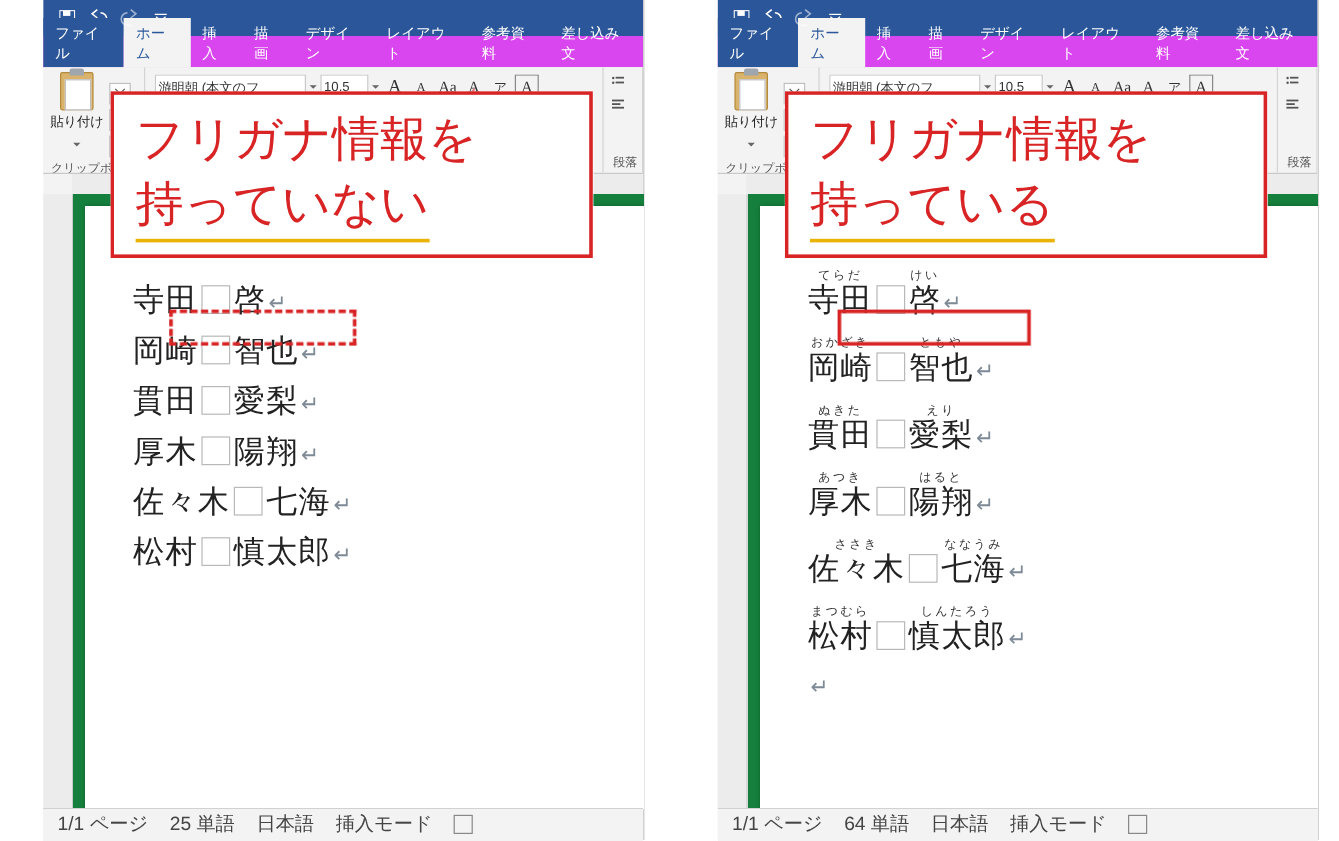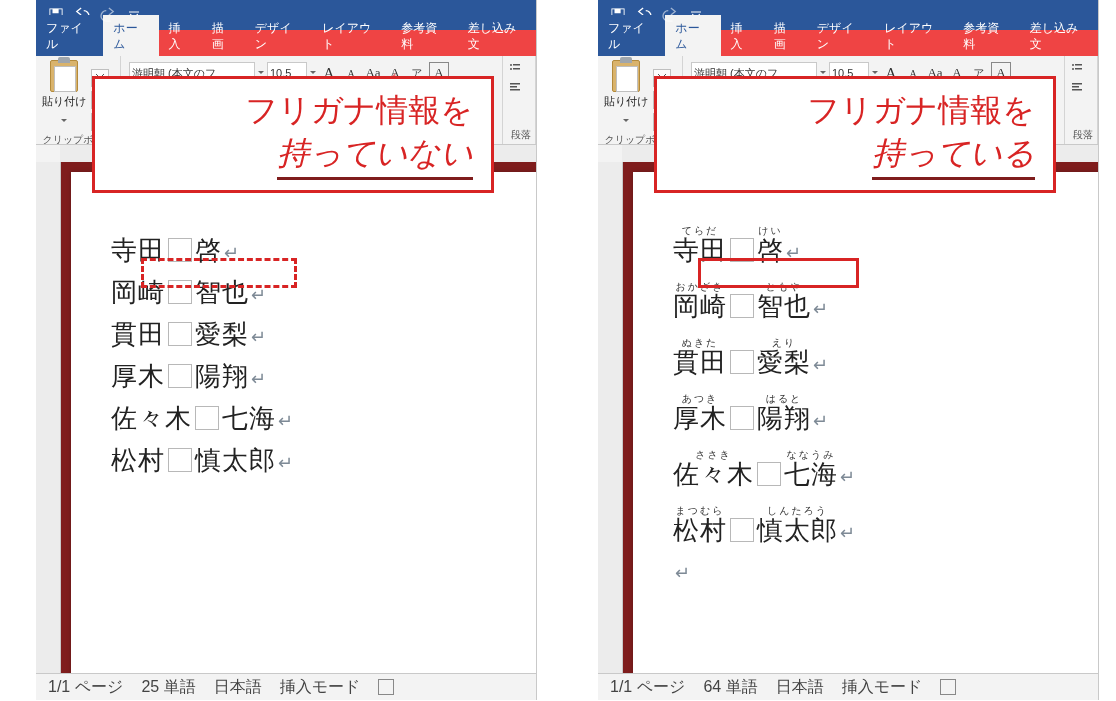--- a/index.html
+++ b/index.html
@@ -7,21 +7,21 @@
   .pane{position:absolute;top:0;width:500px;height:700px;background:#f3f3f3;border-right:1px solid #c9c9c9;overflow:hidden;}
   .pane.left{left:36px;}
   .pane.right{left:598px;}
 
   
   .titlebar{height:30px;background:#2b579a;display:flex;align-items:center;gap:6px;padding-left:10px;}
   .qat-btn{width:20px;height:20px;display:inline-flex;align-items:center;justify-content:center;color:#fff;}
   .qat-svg{width:14px;height:14px;display:block;}
 
   
-  .tabs{height:26px;background:#ef4444;display:flex;align-items:flex-end;}
+  .tabs{height:26px;background:#d946ef;display:flex;align-items:flex-end;}
   .tab{padding:5px 10px 4px;color:#fff;font-size:12px;line-height:16px;}
   .tab.file{background:#2b579a;}
   .tab.active{background:#f3f3f3;color:#2b579a;}
 
   
   .ribbon{height:88px;background:#f3f3f3;border-bottom:1px solid #c9c9c9;display:flex;align-items:stretch;overflow:hidden;position:relative;}
   .rib-group{border-right:1px solid #d4d4d4;display:flex;flex-direction:column;justify-content:space-between;padding:4px 6px 2px;}
   .rib-group .label{font-size:10px;color:#555;text-align:center;margin-top:2px;}
   .clipboard-inner{display:flex;align-items:flex-end;gap:4px;}
   .paste-btn{display:flex;flex-direction:column;align-items:center;gap:2px;}
@@ -43,42 +43,42 @@
   .fb .u{text-decoration:underline;}
   .dd{width:8px;height:20px;display:inline-flex;align-items:center;justify-content:center;}
   .dd svg{width:6px;height:4px;}
 
   .para-slice{width:28px;padding:4px 0 2px 4px;display:flex;flex-direction:column;justify-content:space-between;}
 
   
   .ruler-h{height:18px;background:#ececec;border-bottom:1px solid #c9c9c9;margin-left:24px;}
   .docwrap{position:absolute;left:0;right:0;top:162px;bottom:26px;display:flex;}
   .ruler-v{width:24px;background:#ececec;border-right:1px solid #c9c9c9;}
-  .docscroll{flex:1;overflow:auto;background:#7f1d1d;}
+  .docscroll{flex:1;overflow:auto;background:#15803d;}
   .page{background:#fff;margin:10px 0 10px 10px;width:420px;min-height:470px;box-shadow:0 0 4px rgba(0,0,0,.25);padding:30px 20px 20px 40px;position:relative;}
 
   .corner{position:absolute;top:10px;left:22px;width:14px;height:14px;}
   .corner::before{content:"";position:absolute;left:0;top:0;width:10px;border-top:1px solid #a0a0a0;}
   .corner::after{content:"";position:absolute;left:0;top:0;height:10px;border-left:1px solid #a0a0a0;}
 
   .lines{font-family:"Yu Mincho","MS Mincho",serif;font-size:26px;color:#222;}
   .line{display:flex;align-items:flex-end;margin:10px 0 18px;}
   .seg{display:inline-flex;flex-direction:column;align-items:center;line-height:1;}
   .seg .ruby{font-size:10px;color:#333;height:12px;letter-spacing:2px;white-space:nowrap;}
   .seg .base{letter-spacing:1px;}
   .spacer{display:inline-block;width:22px;height:22px;border:1px solid #b8b8b8;margin:0 3px;position:relative;top:-2px;}
   .ret{color:#7e8a96;font-size:18px;margin-left:2px;font-family:sans-serif;}
   .no-ruby .line{margin:8px 0 16px;}
 
   
   .status{position:absolute;left:0;right:0;bottom:0;height:26px;background:#f3f3f3;border-top:1px solid #c9c9c9;display:flex;align-items:center;gap:18px;padding:0 12px;font-size:16px;color:#444;}
 
   
-  .anno{position:absolute;border:3px solid #d82424;background:#fff;padding:10px 18px;color:#d82424;font-size:32px;line-height:1.35;text-align:right;font-family:"Yu Gothic","Meiryo",sans-serif;}
-  .anno .u{border-bottom:3px solid #7f1d1d;display:inline-block;padding-bottom:2px;font-style:italic;}
+  .anno{position:absolute;border:3px solid #d82424;background:#fff;padding:10px 18px;color:#d82424;font-size:40px;line-height:1.35;text-align:left;font-family:"Yu Gothic","Meiryo",sans-serif;}
+  .anno .u{border-bottom:3px solid #eab308;display:inline-block;padding-bottom:2px;}
   .dashbox{position:absolute;border:3px dashed #d82424;}
   .solidbox{position:absolute;border:3px solid #d82424;}
 
   
   .docscroll::-webkit-scrollbar{height:14px;width:14px;}
   .docscroll::-webkit-scrollbar-track{background:#ececec;}
   .docscroll::-webkit-scrollbar-thumb{background:#c2c2c2;border:3px solid #ececec;border-radius:7px;}
 
   svg{overflow:visible;}
 </style>

